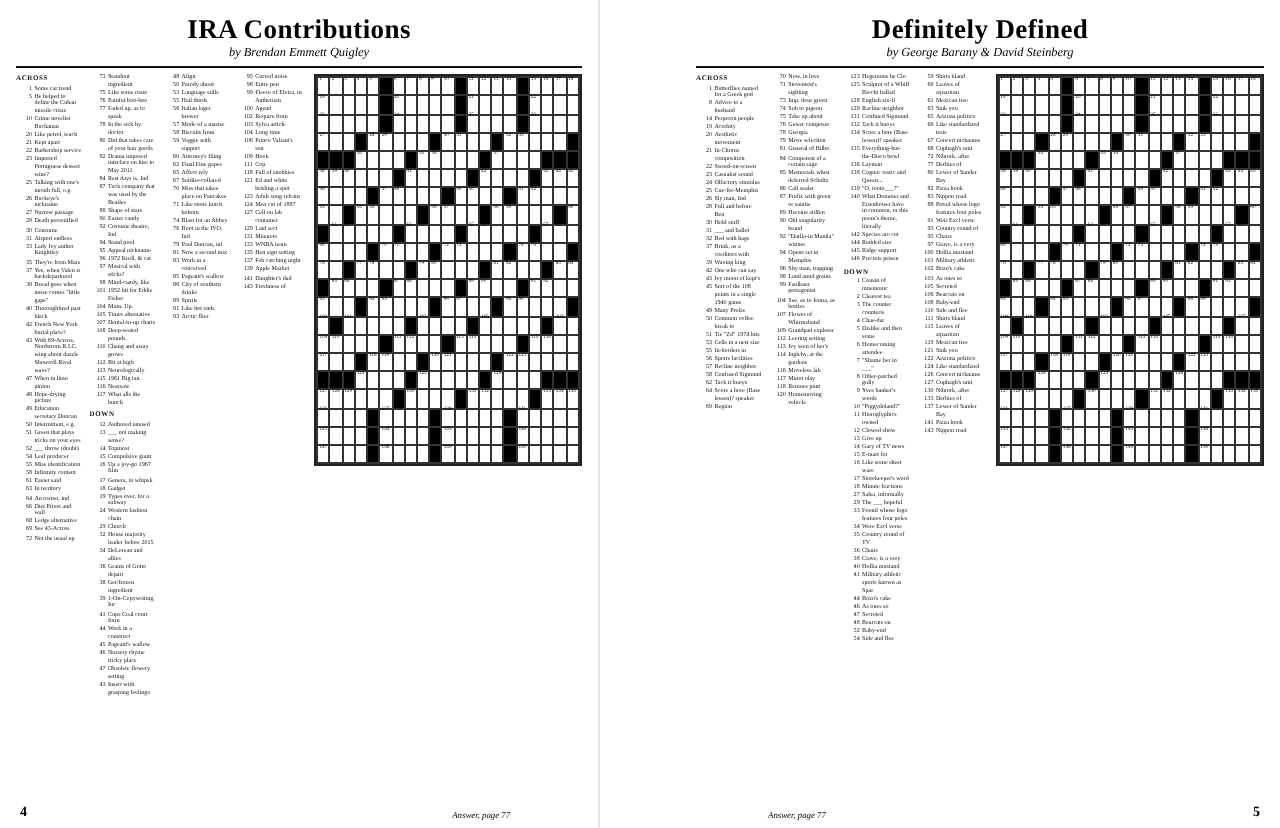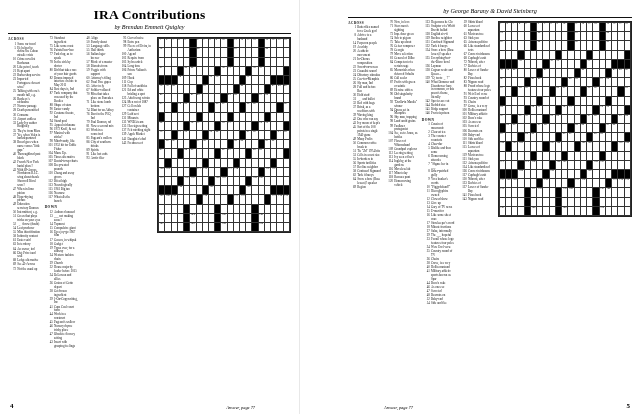--- a/index.html
+++ b/index.html
@@ -1436,20 +1436,21 @@
       </div>
     </div>
 
     <div class="pagefoot">
       <span class="pageno">4</span>
       <span class="answerref">Answer, page 77</span>
     </div>
   </div>
 
   <div class="page right">
+    <div class="title">Definitely Defined</div>
     <div class="byline">by George Barany &amp; David Steinberg</div>
     <div class="rule"></div>
 
     <div class="cols">
       <div class="cluecol">
         <div class="secthead">ACROSS</div>
         <div id="R-across-a">
             <div class="clue">
               <span class="num">1</span>
               <span class="txt">Butterflies named for a Greek god</span>

